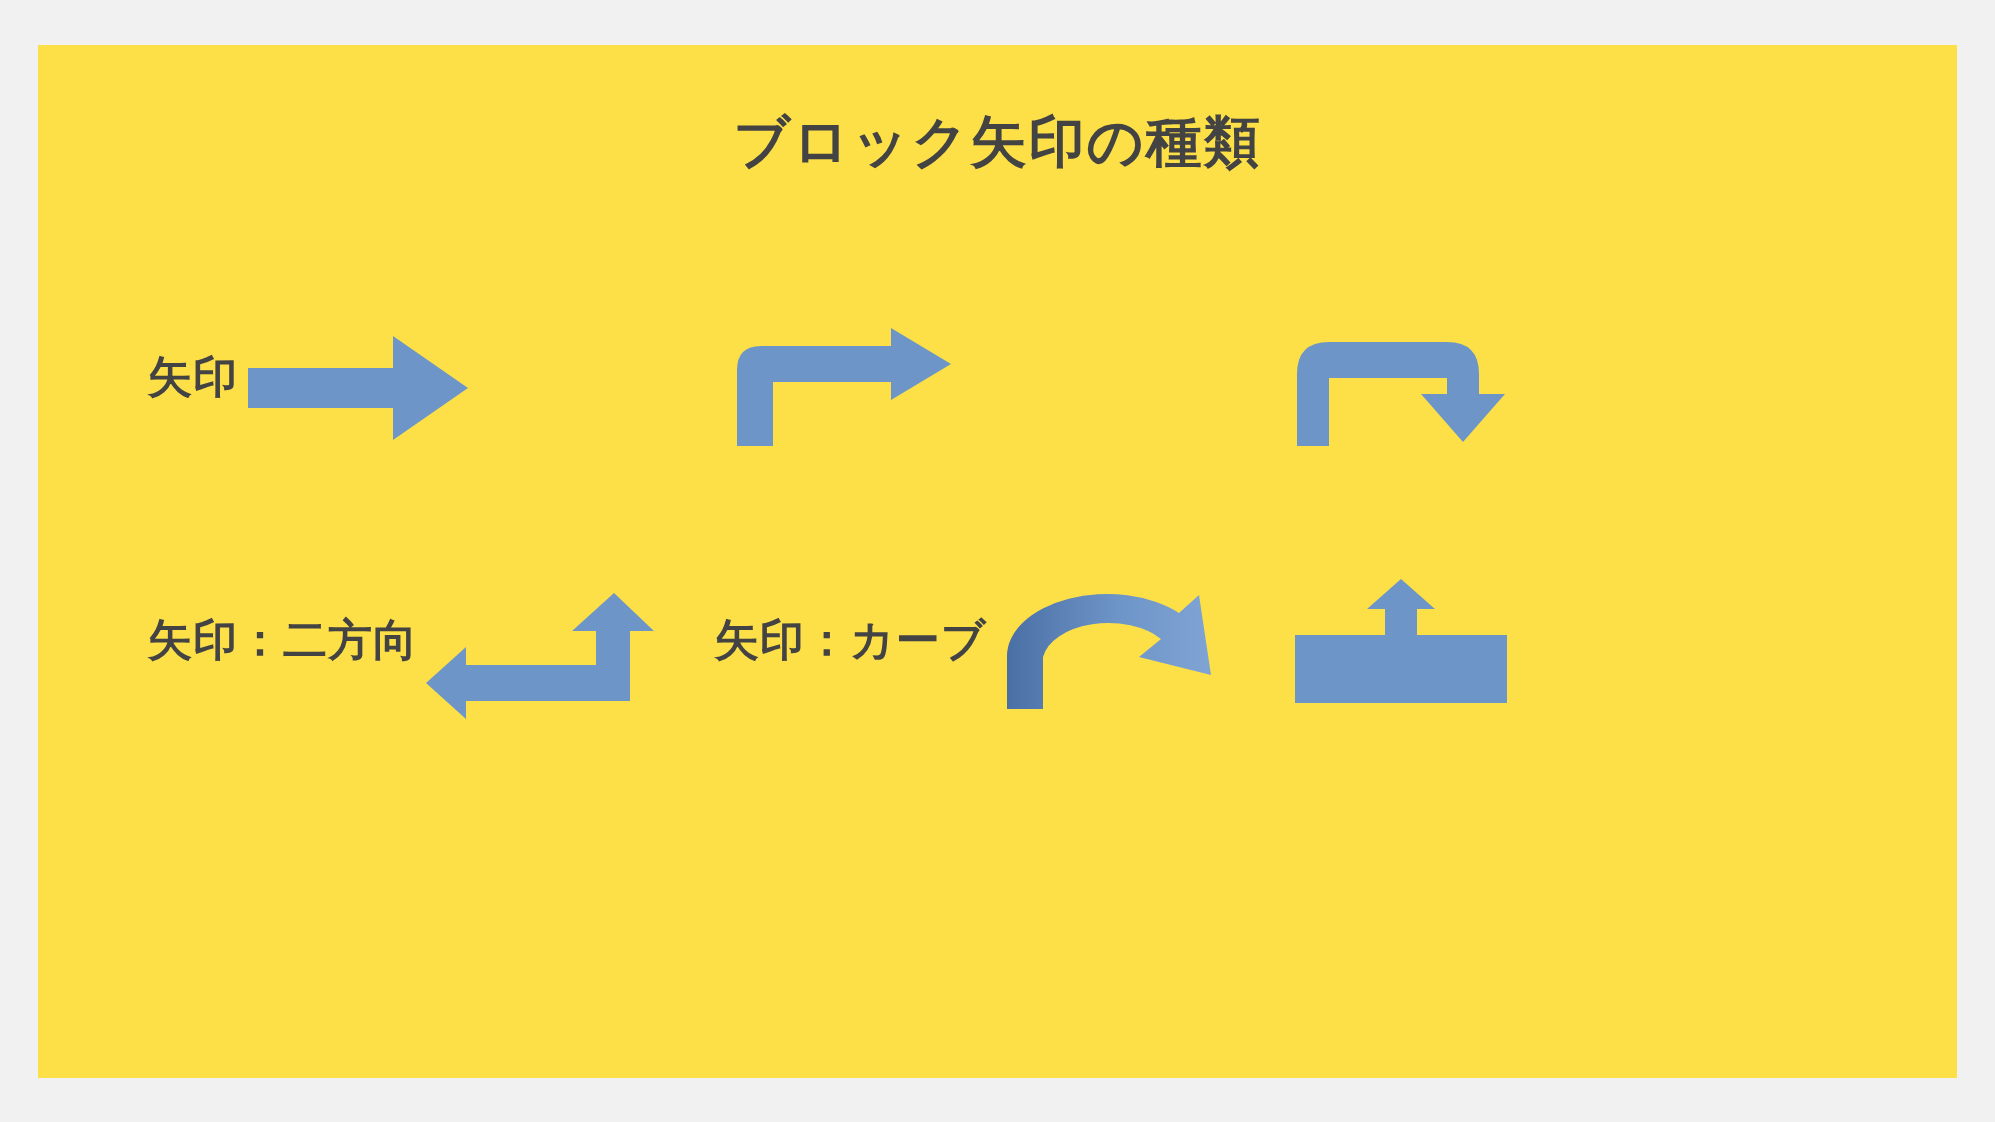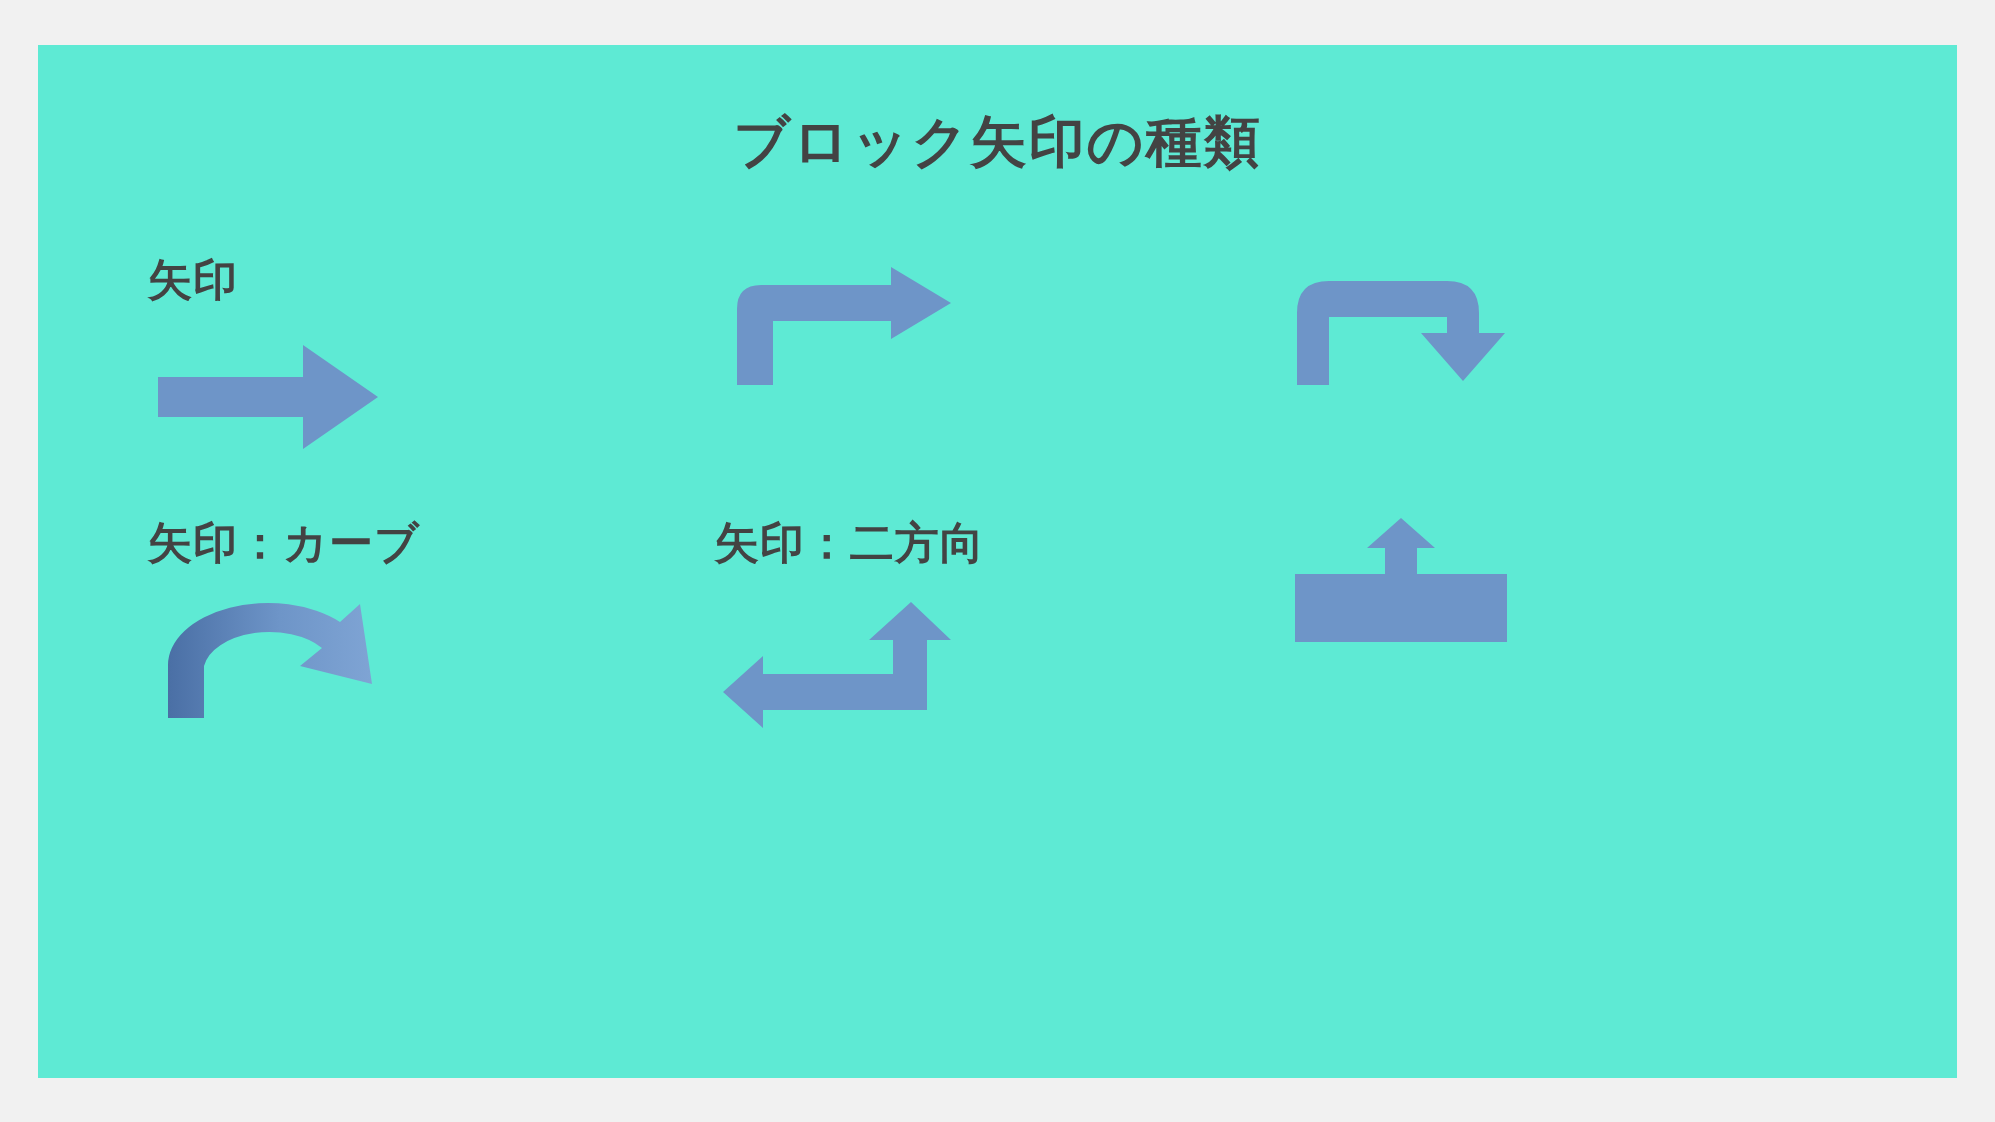--- a/index.html
+++ b/index.html
@@ -41,21 +41,22 @@
     top: 200px;
     width: 1700px;
     height: 790px;
     display: grid;
     grid-template-columns: repeat(3, 1fr);
     grid-template-rows: repeat(3, 1fr);
   }
   .cell {
     position: relative;
     display: flex;
-    flex-direction: column;
+    flex-direction: row;
+    align-items: center;
   }
   .cell-label {
     font-size: 44px;
     font-weight: 700;
     color: #434343;
     letter-spacing: 1px;
     white-space: nowrap;
     height: 70px;
     line-height: 70px;
   }
@@ -68,21 +69,21 @@
   .shape-box svg {
     display: block;
     width: 100%;
     height: 100%;
     overflow: visible;
   }
 </style>
 </head>
 <body style="background: rgb(241, 241, 241);">
 
-<div id="slide" style="background: #5eead4;">
+<div id="slide" style="background: #fde047;">
 
   <div id="slide-title">ブロック矢印の種類</div>
 
   <div id="grid">
 
     <div class="cell">
       <div class="cell-label">矢印</div>
       <div class="shape-box">
         <svg viewBox="0 0 240 120" preserveAspectRatio="xMidYMid meet" aria-hidden="true">
           <polygon points="10,40 155,40 155,8 230,60 155,112 155,80 10,80" fill="#6e95c8"></polygon>
@@ -101,40 +102,40 @@
 
     <div class="cell">
       <div class="shape-box">
         <svg viewBox="0 0 240 120" preserveAspectRatio="xMidYMid meet" aria-hidden="true">
           <path d="M 16,118 L 16,46 Q 16,14 48,14 L 166,14 Q 198,14 198,46 L 198,66 L 224,66 L 182,114 L 140,66 L 166,66 L 166,50 L 48,50 L 48,118 Z" fill="#6e95c8"></path>
         </svg>
       </div>
     </div>
 
     <div class="cell">
+      <div class="cell-label">矢印：二方向</div>
+      <div class="shape-box">
+        <svg viewBox="0 0 240 120" preserveAspectRatio="xMidYMid meet" aria-hidden="true">
+          <path d="M 8,92 L 48,56 L 48,74 L 178,74 L 178,40 L 154,40 L 196,2 L 236,40 L 212,40 L 212,110 L 48,110 L 48,128 Z" fill="#6e95c8"></path>
+        </svg>
+      </div>
+    </div>
+
+    <div class="cell">
       <div class="cell-label">矢印：カーブ</div>
       <div class="shape-box">
         <svg viewBox="0 0 240 120" preserveAspectRatio="xMidYMid meet" aria-hidden="true">
           <defs>
             <linearGradient id="curveGrad" x1="0" y1="0" x2="1" y2="0">
               <stop offset="0%" stop-color="#4a6fa5"></stop>
               <stop offset="55%" stop-color="#6e95c8"></stop>
               <stop offset="100%" stop-color="#7fa4d4"></stop>
             </linearGradient>
           </defs>
           <path d="M 20,118 L 20,66 A 100,62 0 0 1 192,22 L 212,4 L 224,84 L 152,66 L 174,48 A 66,40 0 0 0 56,66 L 56,118 Z" fill="url(#curveGrad)"></path>
-        </svg>
-      </div>
-    </div>
-
-    <div class="cell">
-      <div class="cell-label">矢印：二方向</div>
-      <div class="shape-box">
-        <svg viewBox="0 0 240 120" preserveAspectRatio="xMidYMid meet" aria-hidden="true">
-          <path d="M 8,92 L 48,56 L 48,74 L 178,74 L 178,40 L 154,40 L 196,2 L 236,40 L 212,40 L 212,110 L 48,110 L 48,128 Z" fill="#6e95c8"></path>
         </svg>
       </div>
     </div>
 
 
 
     <div class="cell">
       <div class="shape-box">
         <svg viewBox="0 0 240 120" preserveAspectRatio="xMidYMid meet" aria-hidden="true">
           <path d="M 14,44 L 104,44 L 104,18 L 86,18 L 120,-12 L 154,18 L 136,18 L 136,44 L 226,44 L 226,112 L 14,112 Z" fill="#6e95c8"></path>

